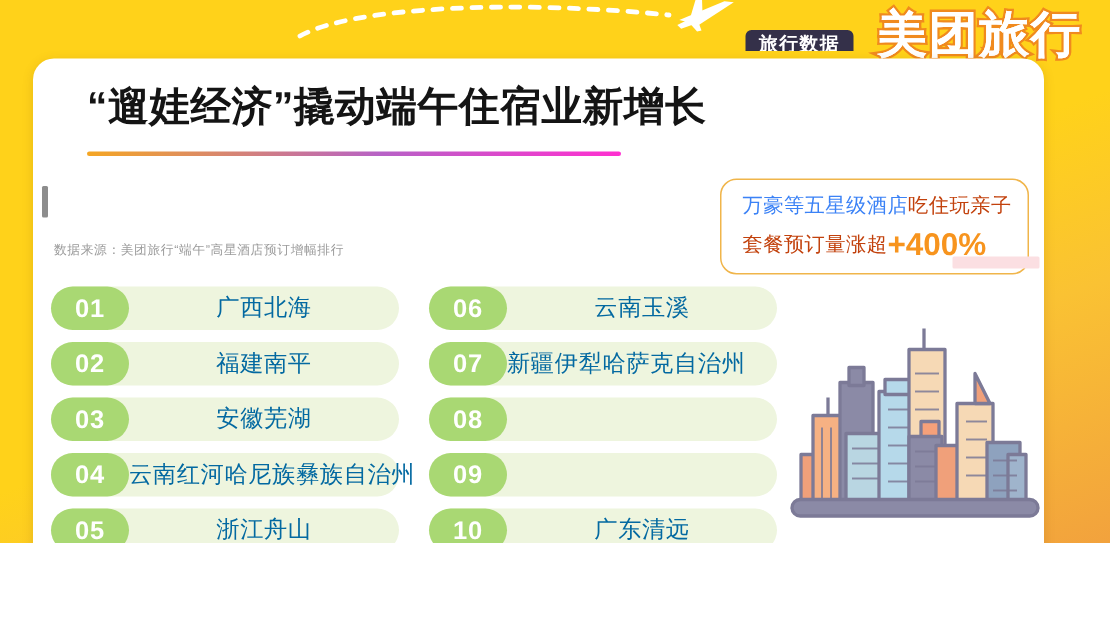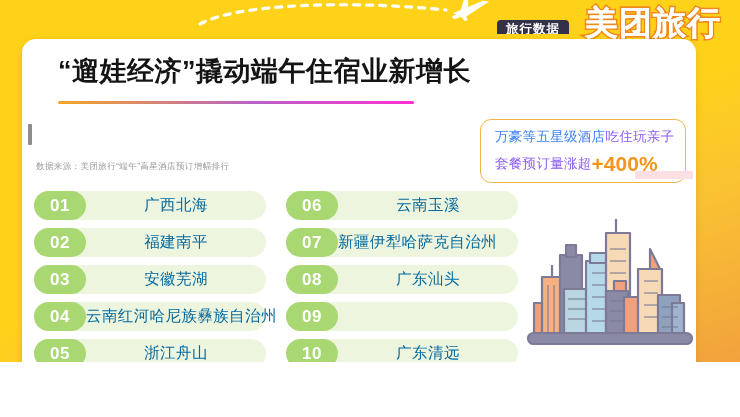--- a/index.html
+++ b/index.html
@@ -74,21 +74,21 @@
   }
   .callout-l1{
     position:absolute;left:14px;top:9px;font-size:13.5px;
     white-space:nowrap;line-height:1.2;
   }
   .callout-l2{
     position:absolute;left:14px;top:31px;font-size:13.5px;
     white-space:nowrap;line-height:1.2;
   }
   .c-bold{font-weight:normal;color:#3b82f6;letter-spacing:.3px;}
-  .c-gray{color:#8b5cf6;letter-spacing:.3px;}
+  .c-gray{color:#c2410c;letter-spacing:.3px;}
   .c-big{
     position:relative;font-size:21px;font-weight:bold;color:#f7941e;
     letter-spacing:0px;vertical-align:-3px;
   }
   
   .cols{position:absolute;left:12px;top:152px;width:660px;height:200px;}
   .col{position:absolute;top:0;width:250px;}
   .col-left{left:0px;}
   .col-right{left:252px;}
   .row{position:relative;height:29px;margin-bottom:8px;}
@@ -199,21 +199,20 @@
             <div class="city">云南玉溪</div>
           </div>
           <div class="row">
             <div class="pill"></div>
             <div class="rank">07</div>
             <div class="city wide">新疆伊犁哈萨克自治州</div>
           </div>
           <div class="row">
             <div class="pill"></div>
             <div class="rank">08</div>
-            <div class="city">广东汕头</div>
           </div>
           <div class="row">
             <div class="pill"></div>
             <div class="rank">09</div>
           </div>
           <div class="row">
             <div class="pill"></div>
             <div class="rank">10</div>
             <div class="city">广东清远</div>
           </div>

